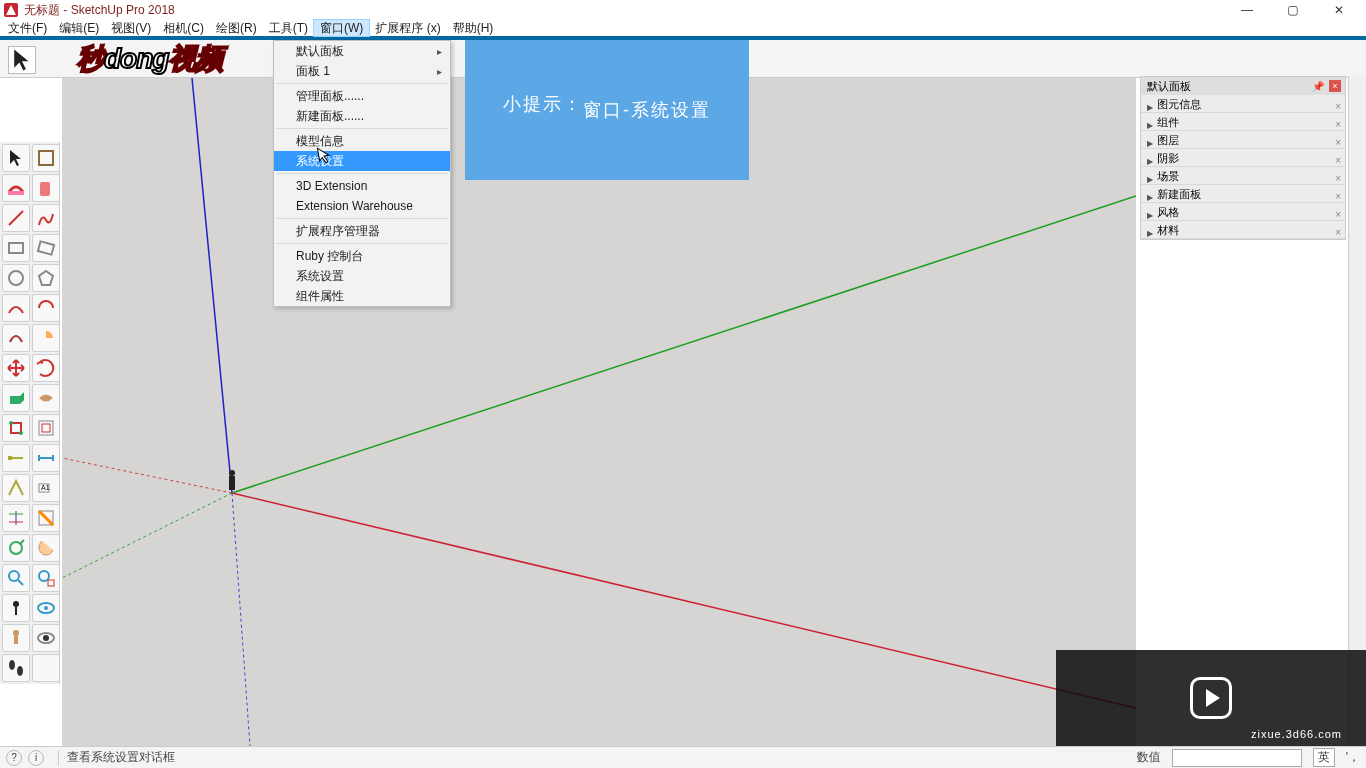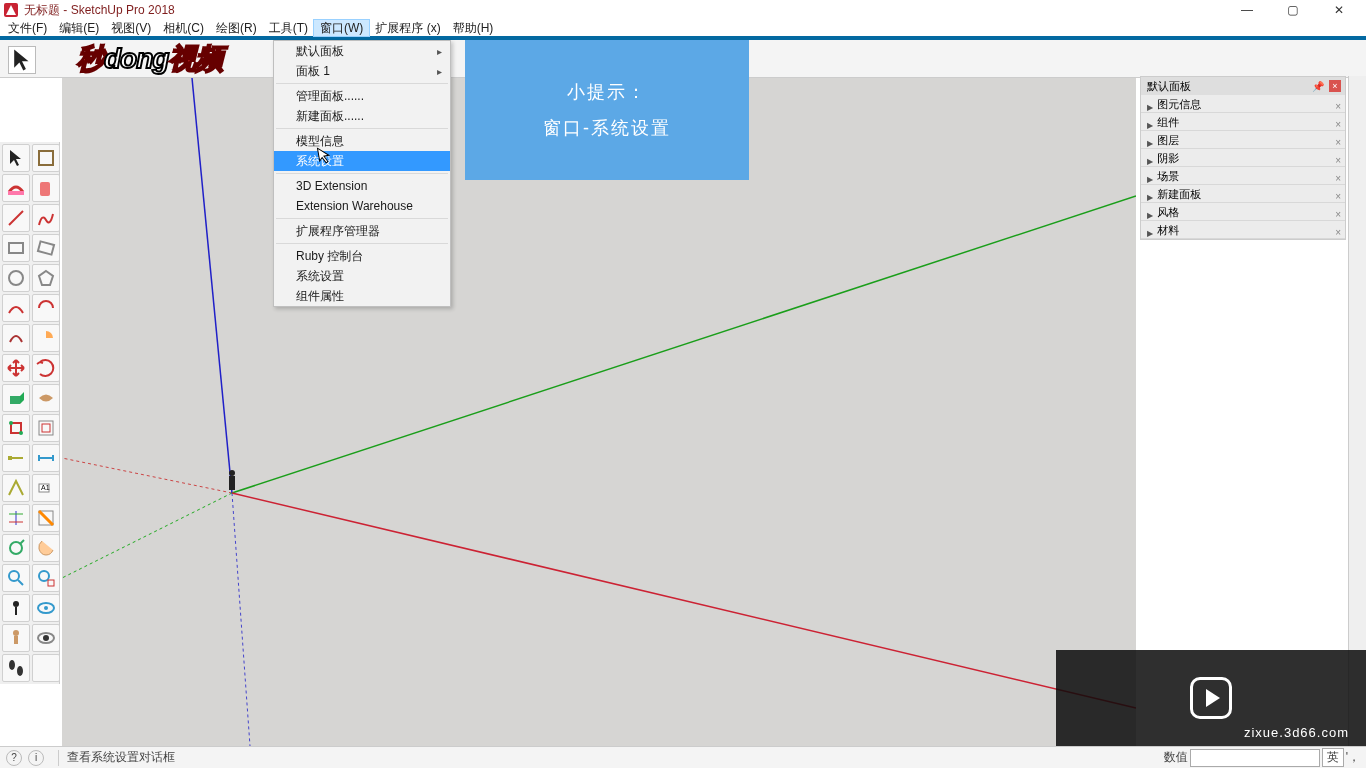--- a/index.html
+++ b/index.html
@@ -31,50 +31,50 @@
     .viewport { position: absolute; left: 62px; top: 78px; right: 230px; bottom: 22px; background: #d6d5d3; overflow: hidden; }
 
     
     .dropdown { position: absolute; left: 273px; top: 40px; width: 178px; background: #f2f2f2; border: 1px solid #bfbfbf; box-shadow: 2px 2px 4px rgba(0,0,0,.2); z-index: 50; }
     .dd-item { height: 20px; padding: 0 22px; font-size: 12px; display: flex; align-items: center; position: relative; color: #1a1a1a; }
     .dd-item.has-sub::after { content: "▸"; position: absolute; right: 8px; font-size: 10px; color: #555; }
     .dd-sep { height: 1px; background: #d9d9d9; margin: 2px 2px; }
     .dd-item.highlight { background: #3399ff; color: #fff; }
 
     
-    .tip-box { position: absolute; left: 465px; top: 40px; width: 284px; height: 140px; background: #5ca8e6; color: #fff; display: flex; flex-direction: column; align-items: center; justify-content: center; font-size: 18px; font-weight: 500; letter-spacing: 2px; z-index: 40; }
+    .tip-box { position: absolute; left: 465px; top: 40px; width: 284px; height: 140px; background: #5ca8e6; color: #fff; display: flex; align-items: center; justify-content: center; font-size: 18px; font-weight: 500; letter-spacing: 2px; z-index: 40; }
     .tip-box .l1 { margin-bottom: 12px; }
 
     
     .right-panel { position: absolute; right: 20px; top: 76px; width: 206px; background: #f4f4f4; border: 1px solid #ccc; }
     .rp-title { height: 18px; background: #dedede; font-size: 11px; display: flex; align-items: center; padding: 0 6px; position: relative; }
     .rp-title .pin { position: absolute; right: 20px; font-size: 10px; color: #555; }
     .rp-title .x { position: absolute; right: 4px; width: 12px; height: 12px; background: #d9534f; color: #fff; font-size: 9px; display: flex; align-items: center; justify-content: center; }
     .rp-item { height: 18px; background: #ececec; border-bottom: 1px solid #d8d8d8; font-size: 11px; display: flex; align-items: flex-end; padding: 0 6px; position: relative; }
     .rp-item::before { content: "▶"; font-size: 8px; color: #555; margin-right: 4px; }
     .rp-item .x { position: absolute; right: 4px; font-size: 10px; color: #888; }
 
     
     .right-strip { position: absolute; right: 0; top: 76px; width: 18px; bottom: 22px; background: #efefef; border-left: 1px solid #ccc; }
 
     
     .statusbar { position: absolute; left: 0; right: 0; bottom: 0; height: 22px; background: #f4f4f4; border-top: 1px solid #ccc; display: flex; align-items: center; padding: 0 6px; font-size: 12px; color: #444; }
     .sb-icon { width: 16px; height: 16px; border: 1px solid #bbb; border-radius: 50%; margin-right: 6px; display: flex; align-items: center; justify-content: center; font-size: 10px; }
     .sb-divider { width: 1px; height: 16px; background: #ccc; margin: 0 8px; }
-    .sb-right { margin-left: auto; display: flex; align-items: center; gap: 2px; }
+    .sb-right { margin-left: auto; display: flex; align-items: center; gap: 11px; }
     .sb-field { width: 130px; height: 18px; background: #fff; border: 1px solid #aaa; }
 
     
     .wm-left { position: absolute; left: 40px; top: 40px; z-index: 60; font-weight: 900; font-size: 28px; color: #fff; -webkit-text-stroke: 2px #000; font-style: italic; letter-spacing: -1px; margin-left: 37px; }
     .wm-left .red { color: #e33; -webkit-text-stroke: 2px #600; }
     .wm-br { position: absolute; right: 0; bottom: 22px; width: 310px; height: 96px; background: rgba(10,10,10,.85); color: #fff; display: flex; align-items: center; justify-content: center; gap: 14px; z-index: 30; }
     .wm-br .play { width: 42px; height: 42px; border: 3px solid #fff; border-radius: 10px; display: flex; align-items: center; justify-content: center; }
     .wm-br .play::after { content: ""; border-left: 14px solid #fff; border-top: 9px solid transparent; border-bottom: 9px solid transparent; margin-left: 3px; }
     .wm-br .text { font-size: 30px; font-weight: 500; }
-    .wm-br .sub { position: absolute; right: 17px; bottom: 6px; font-size: 13px; letter-spacing: 1px; }
+    .wm-br .sub { position: absolute; right: 24px; bottom: 6px; font-size: 11px; letter-spacing: 1px; }
 
     
     .cursor { position: absolute; left: 318px; top: 146px; z-index: 70; font-size: 14px; color: #000; transform: rotate(-10deg); }
   </style>
 </head>
 <body>
 
 <div class="titlebar">
   <div class="app-icon"></div>
   <div class="title-text">无标题 - SketchUp Pro 2018</div>

